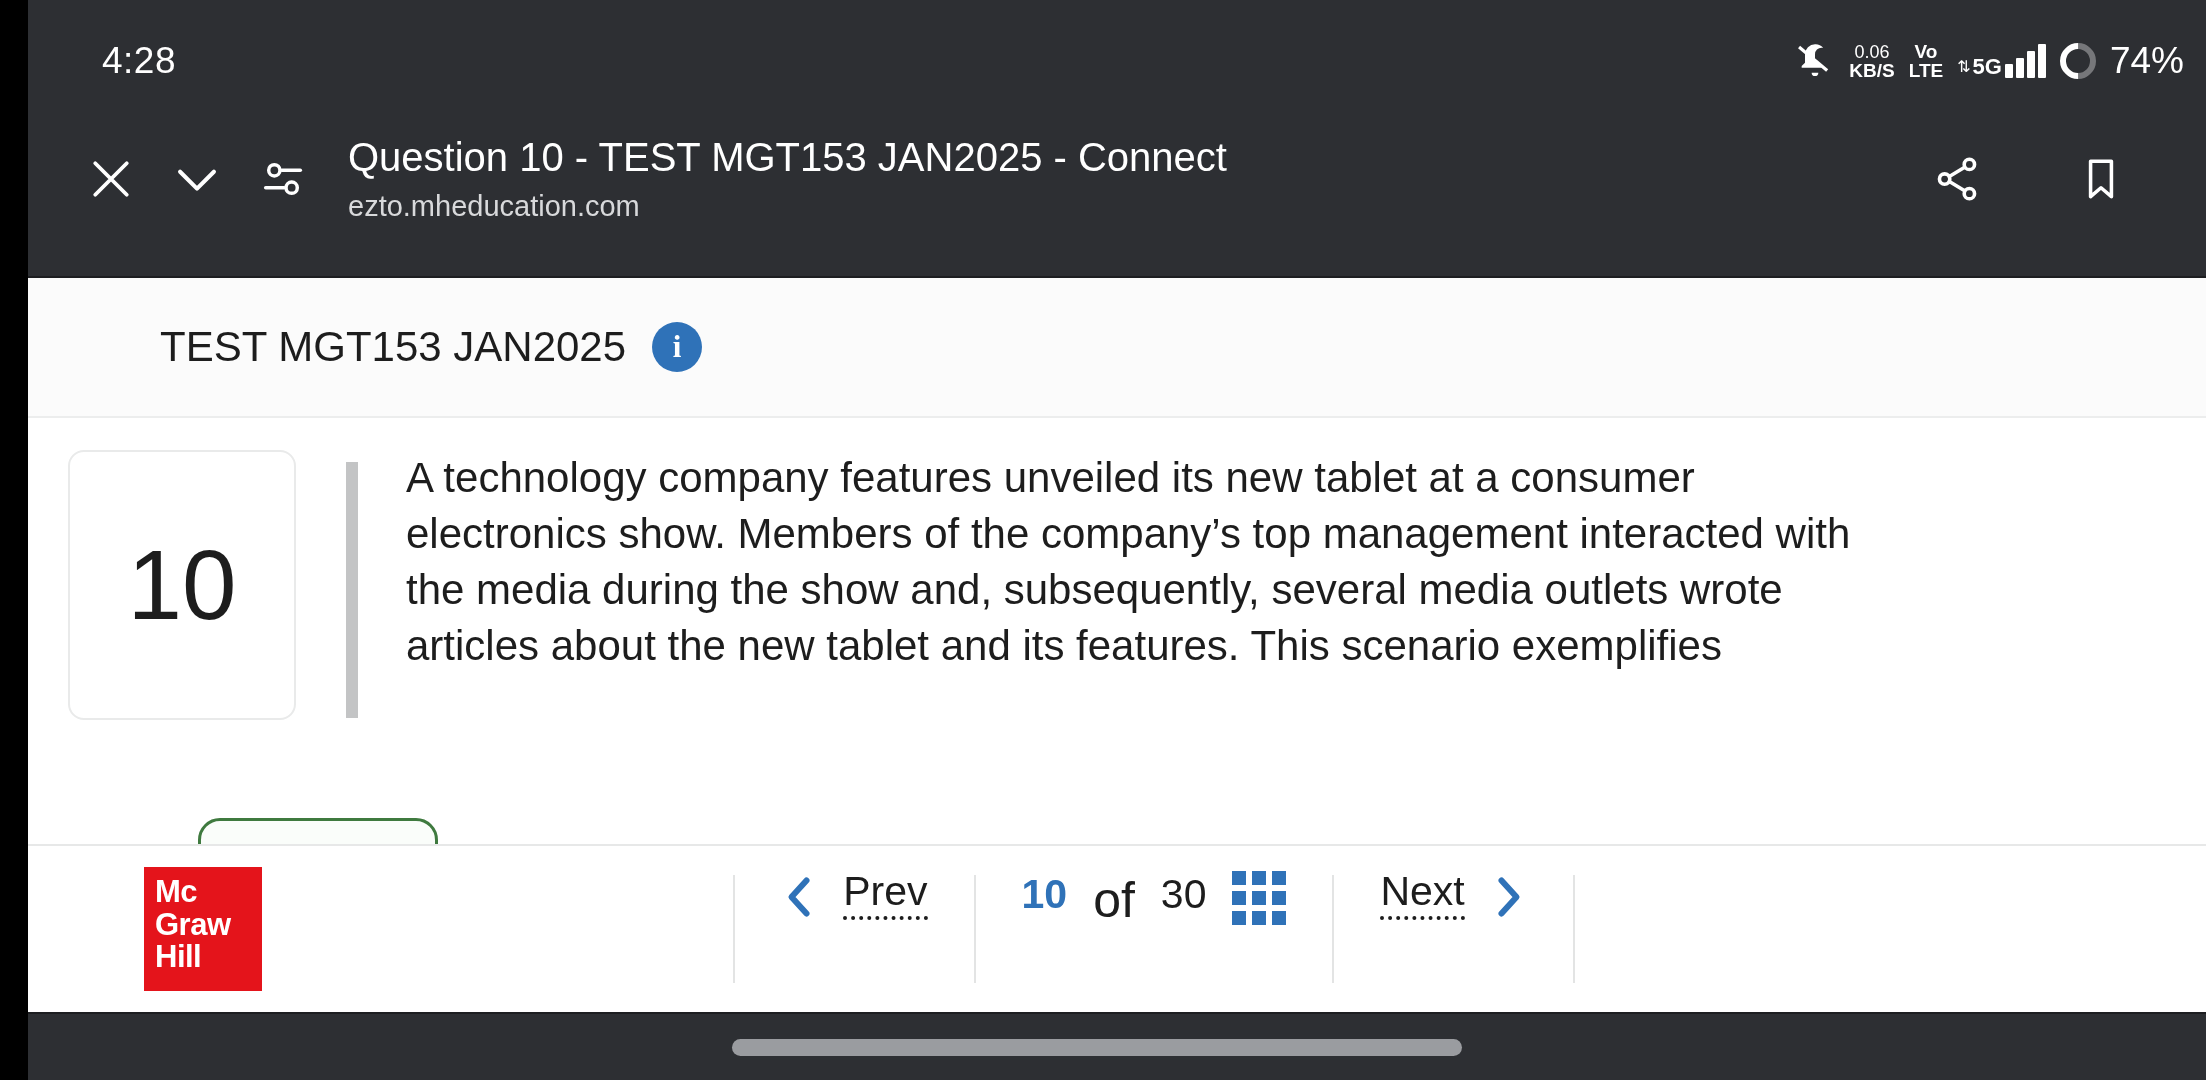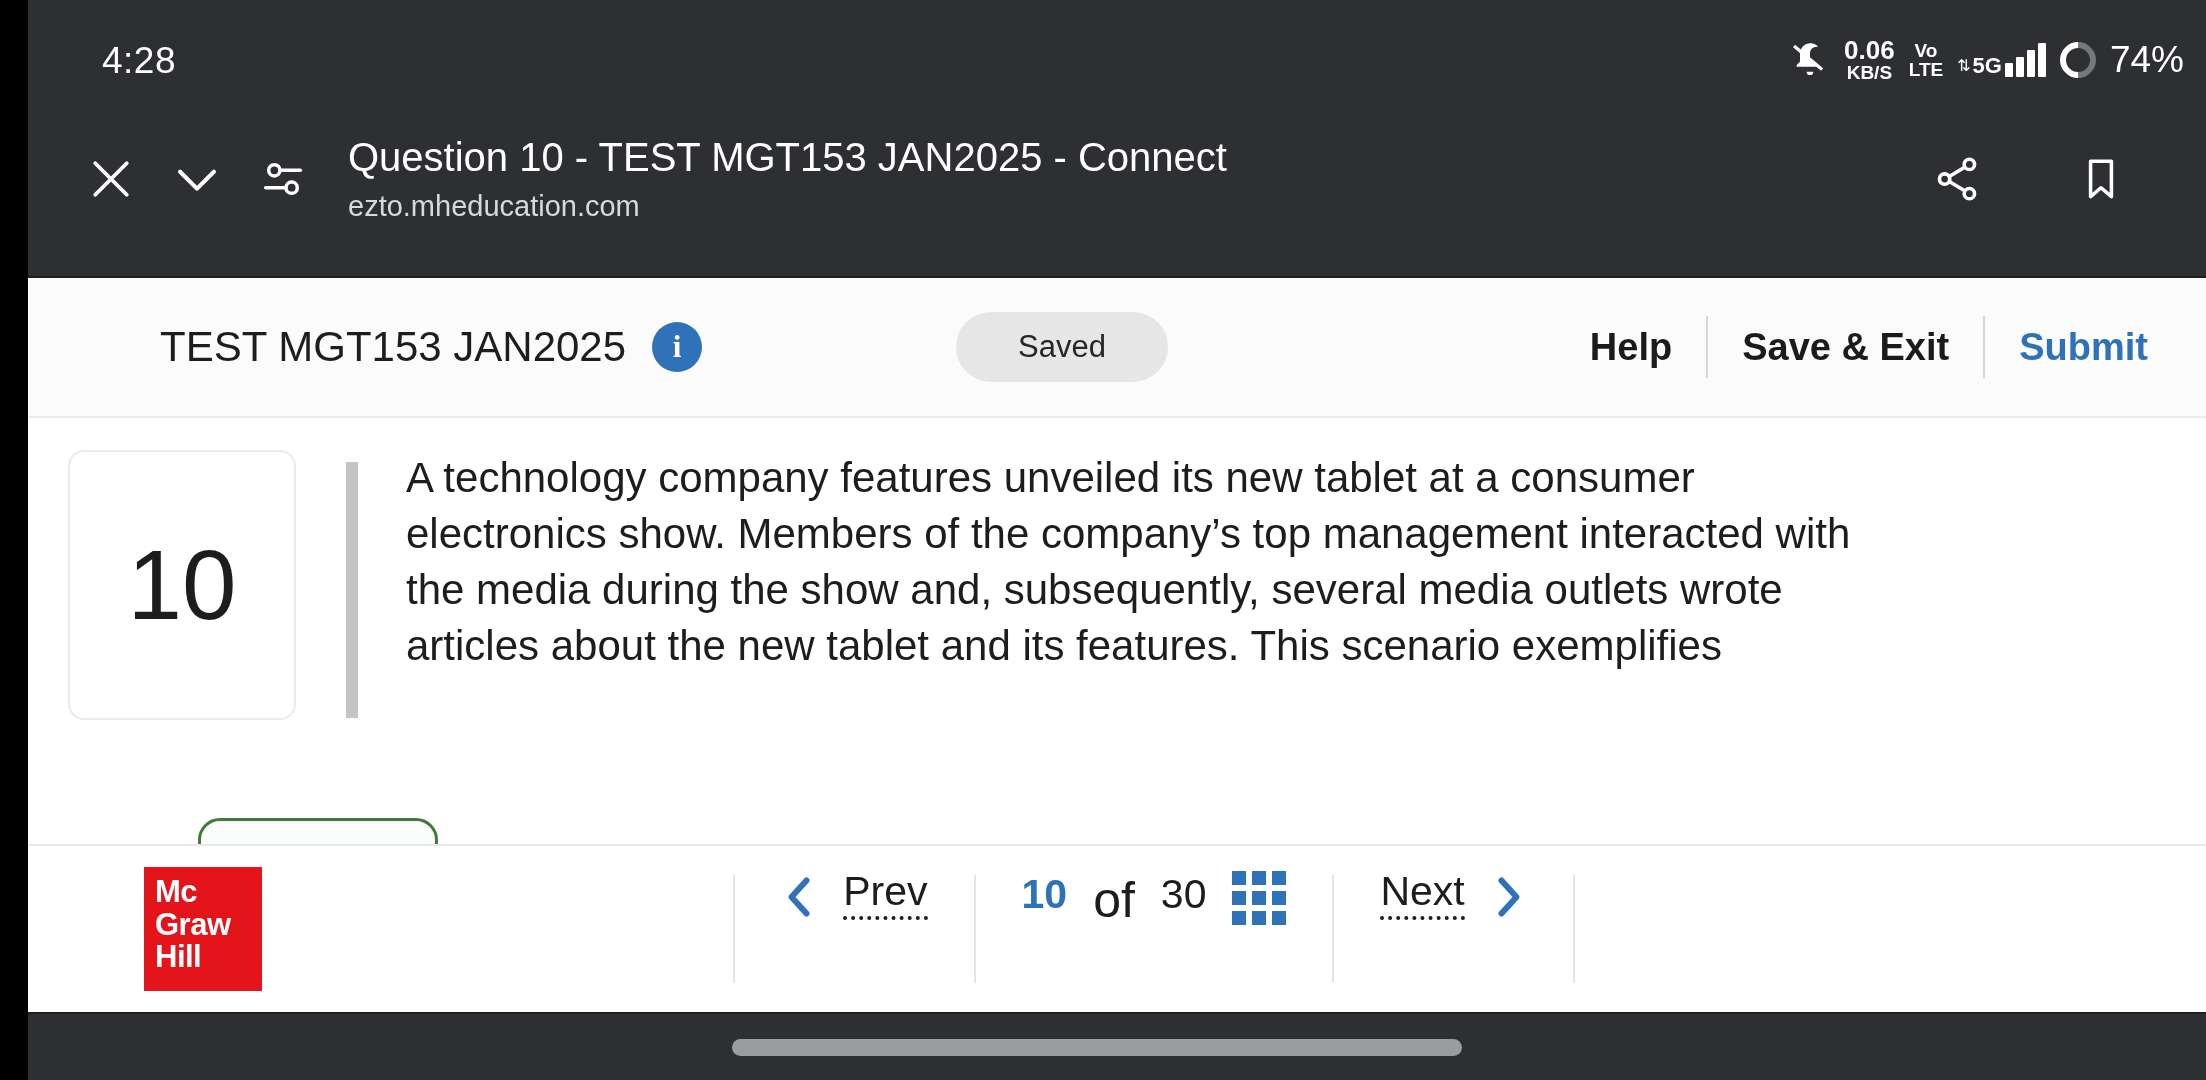--- a/index.html
+++ b/index.html
@@ -39,21 +39,21 @@
     display:flex;
     align-items:center;
     gap:14px;
   }
   .bell-muted{ position:relative; width:40px; height:40px; }
   .bell-muted svg{ width:40px; height:40px; display:block; }
   .netspeed{
     display:flex; flex-direction:column; align-items:center;
     line-height:1.0;
   }
-  .netspeed .n1{ font-size:26px; font-weight:bold; }
+  .netspeed .n1{ font-size:18px; font-weight:normal; }
   .netspeed .n2{ font-size:19px; font-weight:bold; letter-spacing:0px; }
   .volte{
     display:flex; flex-direction:column; align-items:center; line-height:1.0;
   }
   .volte .v1{ font-size:19px; font-weight:bold; }
   .volte .v2{ font-size:19px; font-weight:bold; }
   .sig-wrap{ display:flex; align-items:flex-end; gap:3px; }
   .fiveg{
     display:flex; align-items:flex-start; gap:2px;
   }
@@ -382,29 +382,21 @@
         <svg width="50" height="50" viewBox="0 0 24 24" stroke="#ffffff" stroke-width="1.7" fill="none" stroke-linejoin="round">
           <path d="M7 3.5h10v17l-5-4.3-5 4.3z"></path>
         </svg>
       </span>
     </div>
   </div>
 
   <div class="apptoolbar">
     <span class="assignment-title">TEST MGT153 JAN2025</span>
     <span class="info-badge">i</span>
-    <span class="saved-pill">Saved</span>
-
-    <div class="toolbar-actions">
-      <a class="tb-link" href="#">Help</a>
-      <span class="tb-sep"></span>
-      <a class="tb-link" href="#">Save &amp; Exit</a>
-      <span class="tb-sep"></span>
-      <a class="tb-link submit" href="#">Submit</a>
-    </div>
+
   </div>
 
   <div class="qbody">
     <div class="qnum-col">
       <div class="qnum-box">10</div>
     </div>
     <div class="qdivider"></div>
     <div class="qtext">A technology company features unveiled its new tablet at a consumer electronics show. Members of the company’s top management interacted with the media during the show and, subsequently, several media outlets wrote articles about the new tablet and its features. This scenario exemplifies</div>
     <div class="green-pill"></div>
   </div>

